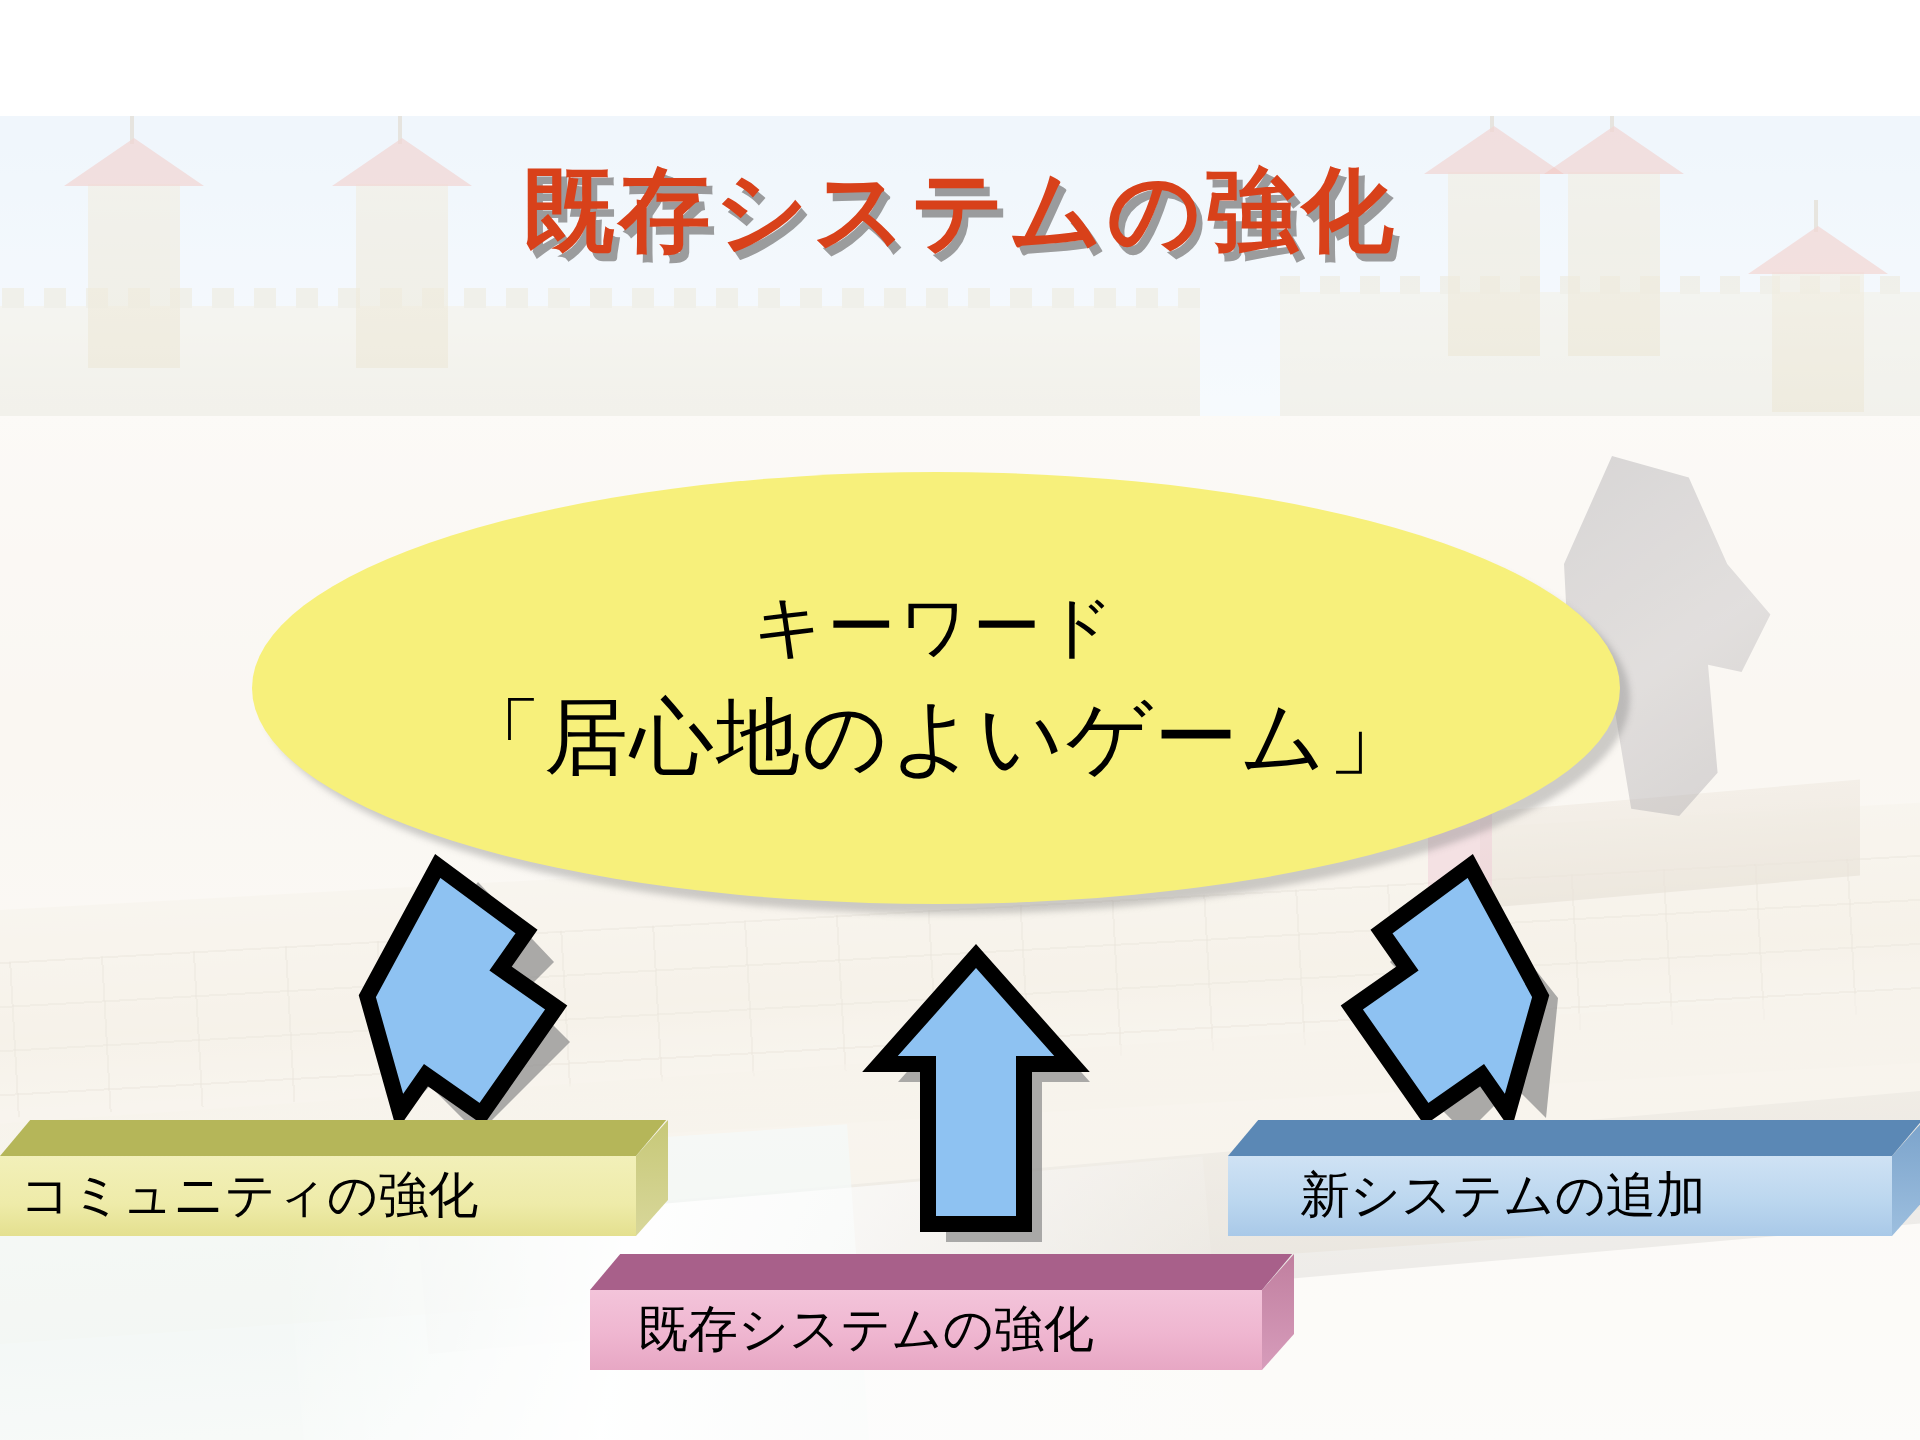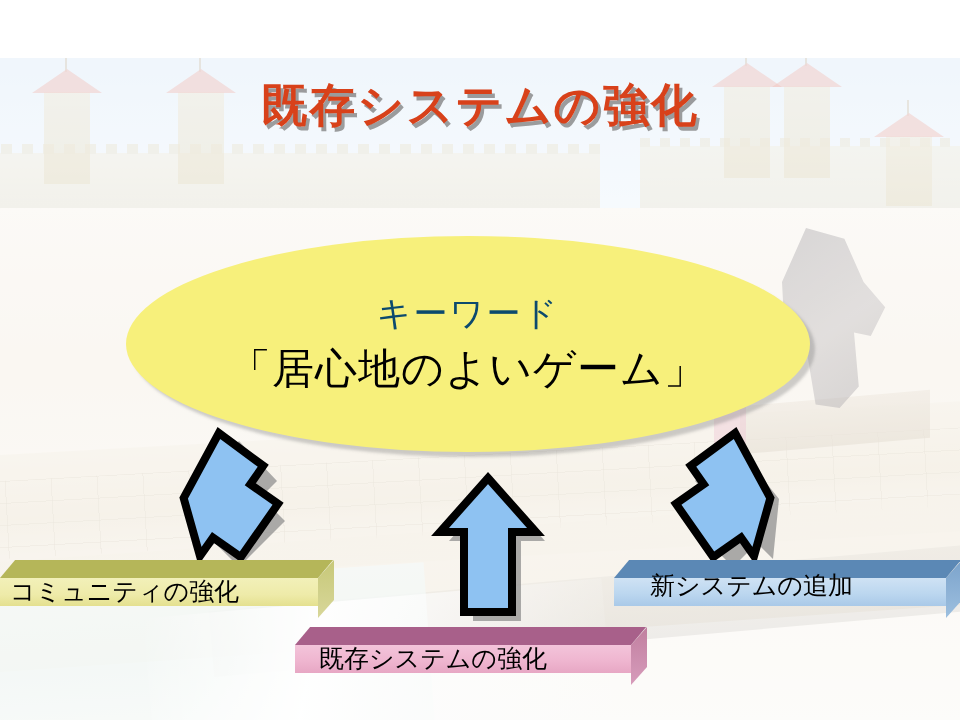--- a/index.html
+++ b/index.html
@@ -205,21 +205,21 @@
     background: #f7f07b;
     box-shadow: 5px 5px 3px rgba(120,120,120,.35);
     display:flex;
     flex-direction: column;
     align-items:center;
     justify-content:center;
   }
   #ellipse .kw {
     font-family:"DejaVu Sans", sans-serif;
     font-size: 34px;
-    color:#0c4a6e;
+    color:#000000;
     letter-spacing: 2px;
     margin-bottom: 4px;
     white-space:nowrap;
   }
   #ellipse .phrase {
     font-family:"DejaVu Sans", sans-serif;
     font-size: 42px;
     color:#000;
     letter-spacing: 1px;
     white-space:nowrap;
@@ -240,21 +240,21 @@
 
   
   .box3d { position:absolute; }
   .box3d .top {
     position:absolute; left:0; top:0; height:18px;
     transform: skewX(-40deg);
     transform-origin: bottom left;
   }
   .box3d .face {
     position:absolute; left:0; top:18px;
-    height:28px;
+    height:40px;
     display:flex; align-items:center;
     box-sizing:border-box;
   }
   .box3d .face span {
     font-family:"DejaVu Sans", sans-serif;
     font-size:25px;
     color:#000;
     white-space:nowrap;
     line-height:40px;
   }

